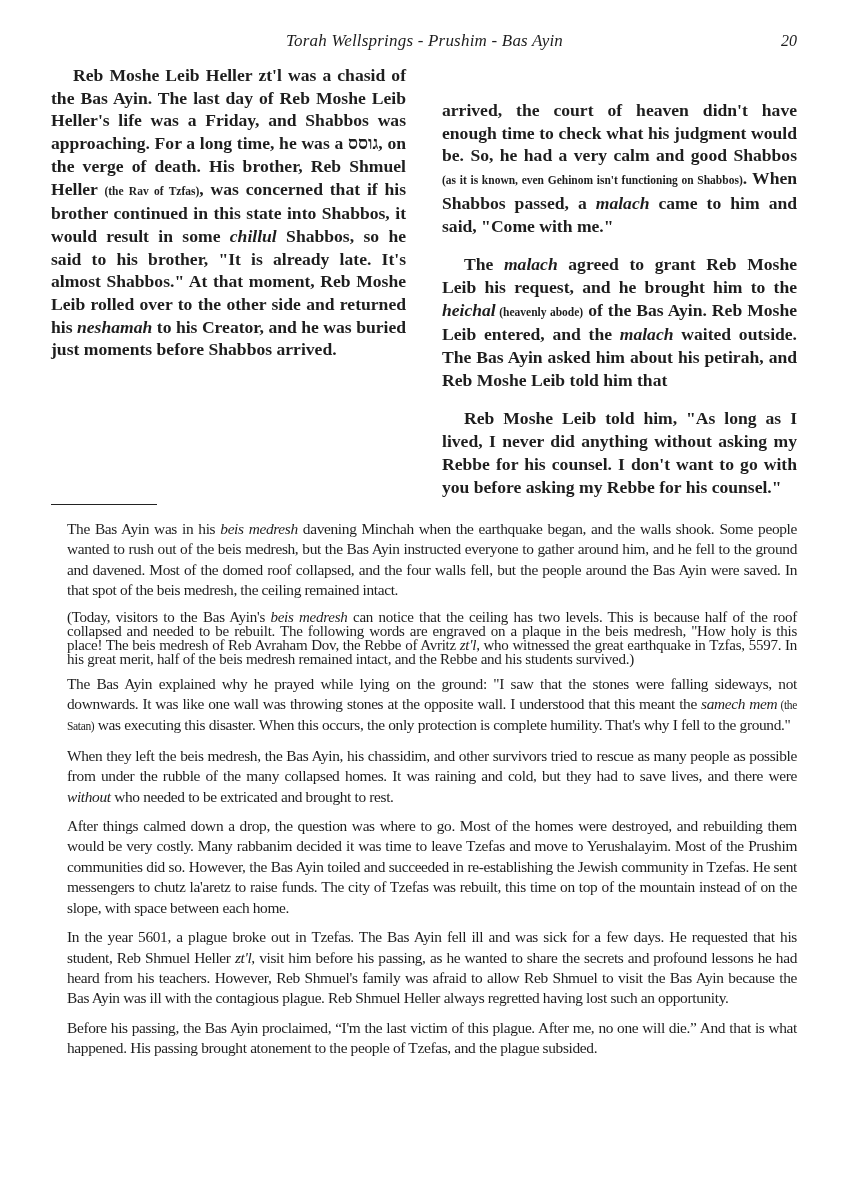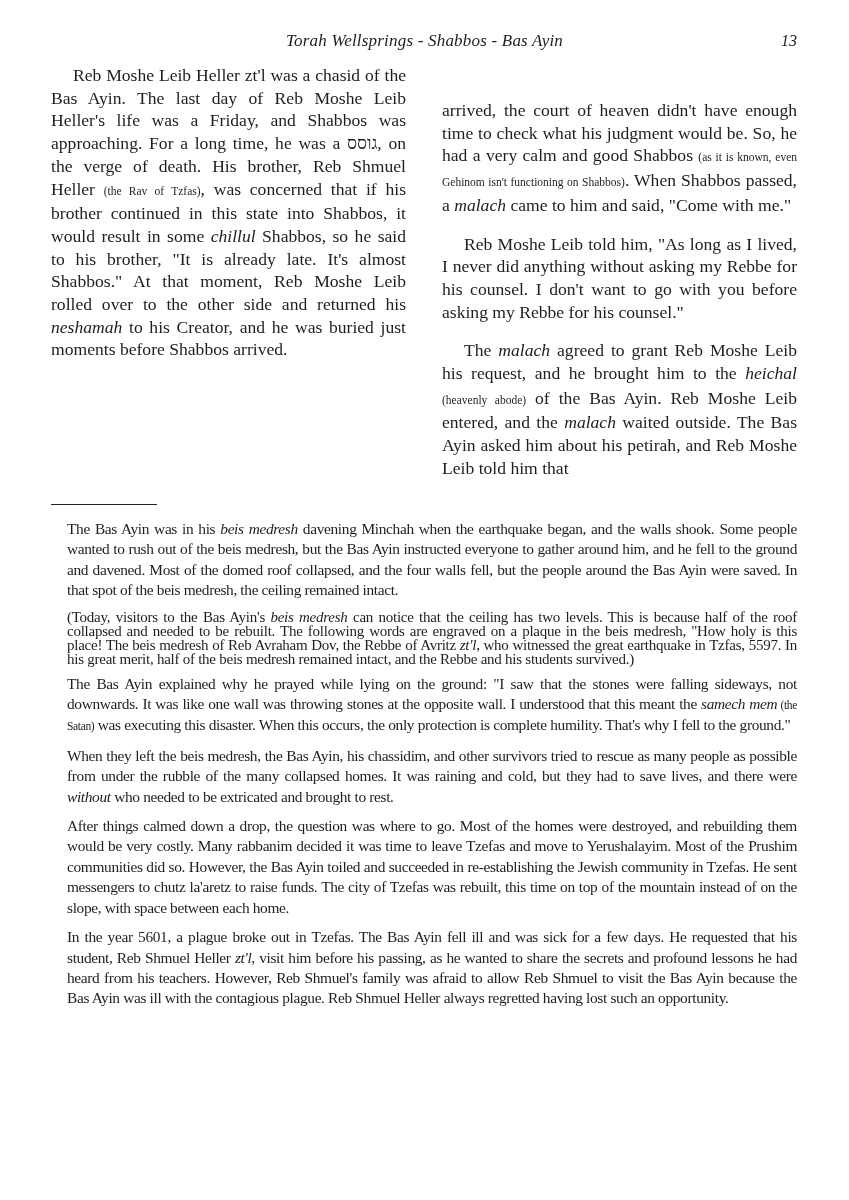--- a/index.html
+++ b/index.html
@@ -16,21 +16,21 @@
     font-style: italic; font-size: 17px; letter-spacing: 0.2px;
   }
   .page-number {
     position: absolute; right: 52px; top: 1px;
     font-style: italic; font-size: 16px;
   }
   .columns {
     position: absolute; top: 64px; left: 51px; width: 746px;
     display: flex; justify-content: space-between;
   }
-  .col { width: 355px; }
+  .col { width: 355px; font-weight: bold; }
   .col p {
     margin: 0 0 16px 0;
     font-size: 17.6px; line-height: 22.7px;
     text-align: justify; text-indent: 22px;
   }
   .col p.cont { text-indent: 0; margin-top: 35px; }
   .small { font-size: 11.5px; }
   .fn-rule {
     position: absolute; top: 504px; left: 51px; width: 106px; height: 0;
     border-top: 1.3px solid #222;
@@ -46,37 +46,38 @@
   .footnotes p.paren {
     font-size: 15px; line-height: 14px; letter-spacing: -0.25px;
     margin-bottom: 8px;
   }
   i { font-style: italic; }
 </style>
 </head>
 <body>
 
 <div class="header">
-  <div class="running-title">Torah Wellsprings - Shabbos - Bas Ayin</div>
-  <div class="page-number">13</div>
+  <div class="running-title">Torah Wellsprings - Prushim - Bas Ayin</div>
+  <div class="page-number">20</div>
 </div>
 
 <div class="columns">
   <div class="col">
     <p><span>Reb Moshe Leib Heller zt'l was a chasid of the Bas Ayin. The last day of Reb Moshe Leib Heller's life was a Friday, and Shabbos was approaching. For a long time, he was a </span><span>גוסס</span><span>, on the verge of death. His brother, Reb Shmuel Heller </span><span class="small">(the Rav of Tzfas)</span><span>, was concerned that if his brother continued in this state into Shabbos, it would result in some </span><i>chillul</i><span> Shabbos, so he said to his brother, "It is already late. It's almost Shabbos." At that moment, Reb Moshe Leib rolled over to the other side and returned his </span><i>neshamah</i><span> to his Creator, and he was buried just moments before Shabbos arrived.</span></p>
   </div>
   <div class="col">
     <p class="cont"><span>arrived, the court of heaven didn't have enough time to check what his judgment would be. So, he had a very calm and good Shabbos </span><span class="small">(as it is known, even Gehinom isn't functioning on Shabbos)</span><span>. When Shabbos passed, a </span><i>malach</i><span> came to him and said, "Come with me."</span></p>
+    <p><span>The </span><i>malach</i><span> agreed to grant Reb Moshe Leib his request, and he brought him to the </span><i>heichal</i><span class="small"> (heavenly abode)</span><span> of the Bas Ayin. Reb Moshe Leib entered, and the </span><i>malach</i><span> waited outside. The Bas Ayin asked him about his petirah, and Reb Moshe Leib told him that</span></p>
     <p>Reb Moshe Leib told him, "As long as I lived, I never did anything without asking my Rebbe for his counsel. I don't want to go with you before asking my Rebbe for his counsel."</p>
-    <p><span>The </span><i>malach</i><span> agreed to grant Reb Moshe Leib his request, and he brought him to the </span><i>heichal</i><span class="small"> (heavenly abode)</span><span> of the Bas Ayin. Reb Moshe Leib entered, and the </span><i>malach</i><span> waited outside. The Bas Ayin asked him about his petirah, and Reb Moshe Leib told him that</span></p>
   </div>
 </div>
 
 <div class="fn-rule"></div>
 
 <div class="footnotes">
   <p><span>The Bas Ayin was in his </span><i>beis medresh</i><span> davening Minchah when the earthquake began, and the walls shook. Some people wanted to rush out of the beis medresh, but the Bas Ayin instructed everyone to gather around him, and he fell to the ground and davened. Most of the domed roof collapsed, and the four walls fell, but the people around the Bas Ayin were saved. In that spot of the beis medresh, the ceiling remained intact.</span></p>
   <p class="paren"><span>(Today, visitors to the Bas Ayin's </span><i>beis medresh</i><span> can notice that the ceiling has two levels. This is because half of the roof collapsed and needed to be rebuilt. The following words are engraved on a plaque in the beis medresh, "How holy is this place! The beis medresh of Reb Avraham Dov, the Rebbe of Avritz </span><i>zt'l</i><span>, who witnessed the great earthquake in Tzfas, 5597. In his great merit, half of the beis medresh remained intact, and the Rebbe and his students survived.)</span></p>
   <p><span>The Bas Ayin explained why he prayed while lying on the ground: "I saw that the stones were falling sideways, not downwards. It was like one wall was throwing stones at the opposite wall. I understood that this meant the </span><i>samech mem</i><span class="small"> (the Satan)</span><span> was executing this disaster. When this occurs, the only protection is complete humility. That's why I fell to the ground."</span></p>
   <p><span>When they left the beis medresh, the Bas Ayin, his chassidim, and other survivors tried to rescue as many people as possible from under the rubble of the many collapsed homes. It was raining and cold, but they had to save lives, and there were </span><i>without</i><span> who needed to be extricated and brought to rest.</span></p>
   <p>After things calmed down a drop, the question was where to go. Most of the homes were destroyed, and rebuilding them would be very costly. Many rabbanim decided it was time to leave Tzefas and move to Yerushalayim. Most of the Prushim communities did so. However, the Bas Ayin toiled and succeeded in re-establishing the Jewish community in Tzefas. He sent messengers to chutz la'aretz to raise funds. The city of Tzefas was rebuilt, this time on top of the mountain instead of on the slope, with space between each home.</p>
   <p><span>In the year 5601, a plague broke out in Tzefas. The Bas Ayin fell ill and was sick for a few days. He requested that his student, Reb Shmuel Heller </span><i>zt'l</i><span>, visit him before his passing, as he wanted to share the secrets and profound lessons he had heard from his teachers. However, Reb Shmuel's family was afraid to allow Reb Shmuel to visit the Bas Ayin because the Bas Ayin was ill with the contagious plague. Reb Shmuel Heller always regretted having lost such an opportunity.</span></p>
+  <p>Before his passing, the Bas Ayin proclaimed, “I'm the last victim of this plague. After me, no one will die.” And that is what happened. His passing brought atonement to the people of Tzefas, and the plague subsided.</p>
 </div>
 
 </body></html>

